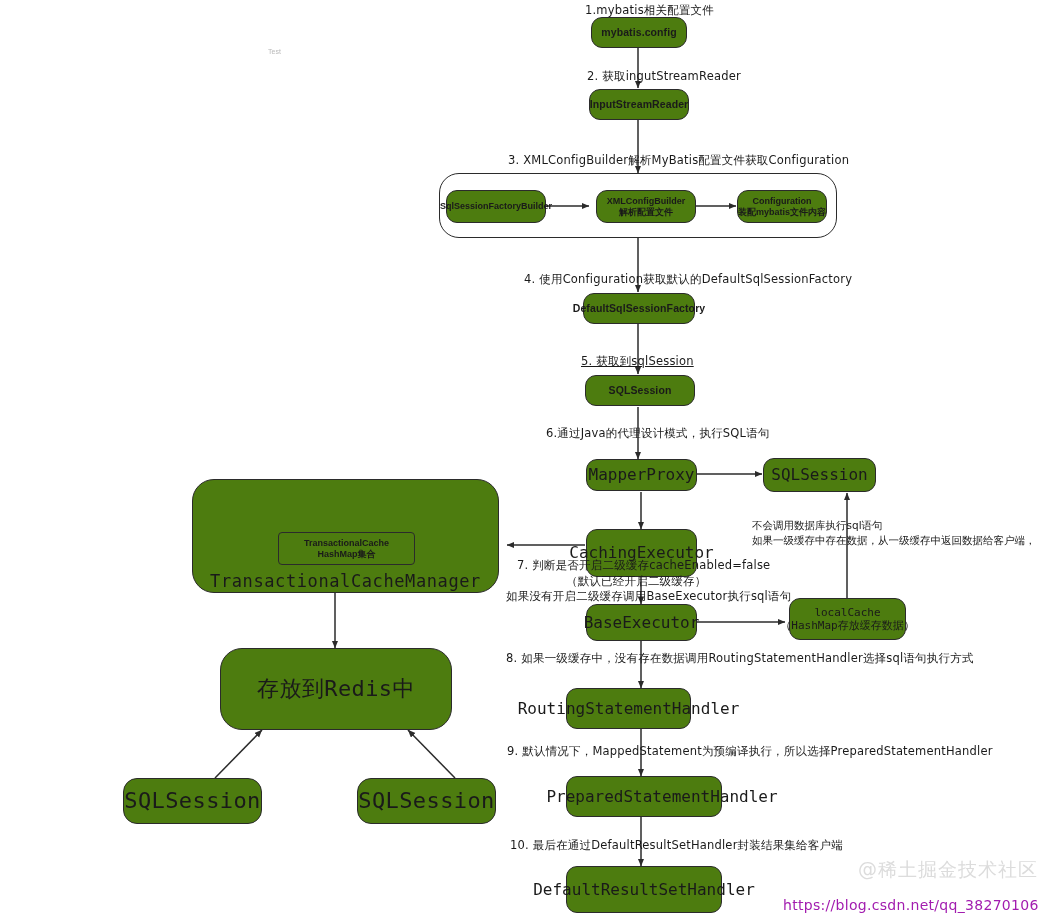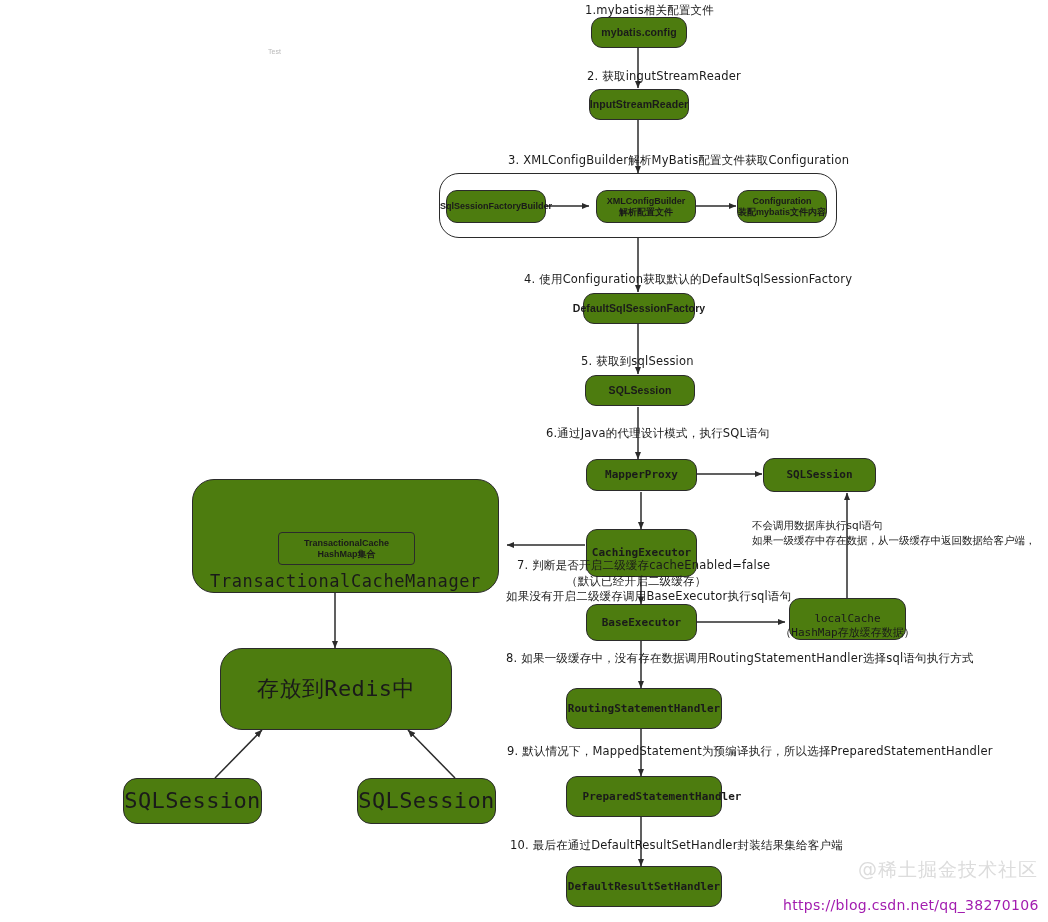--- a/index.html
+++ b/index.html
@@ -16,22 +16,22 @@
     border:1.4px solid #2b2b2b;border-radius:11px;background:#4d7c0f;
     display:flex;flex-direction:column;align-items:center;justify-content:center;
     text-align:center;line-height:1.22;z-index:3;
   }
   .node .l1,.node .l2{display:block;white-space:nowrap;}
 
   
   .s-sans{font-family:"Liberation Sans","DejaVu Sans",sans-serif;font-weight:bold;font-size:10.5px;letter-spacing:.1px;}
   .s-sans-sm{font-family:"Liberation Sans","DejaVu Sans",sans-serif;font-weight:bold;font-size:9px;}
   
-  .s-mono{font-family:"DejaVu Sans Mono","Liberation Mono",monospace;font-size:11px;letter-spacing:0px;font-weight:bold;}
-  .s-mono-sm{font-family:"DejaVu Sans Mono","Liberation Mono",monospace;font-size:11px;justify-content:flex-end;}
+  .s-mono{font-family:"DejaVu Sans Mono","Liberation Mono",monospace;font-size:16px;letter-spacing:0px;}
+  .s-mono-sm{font-family:"DejaVu Sans Mono","Liberation Mono",monospace;font-size:11px;}
   .s-mono-lg{font-family:"DejaVu Sans Mono","Liberation Mono",monospace;font-size:22px;letter-spacing:.4px;}
   .s-mono-xl{font-family:"DejaVu Sans Mono","Liberation Mono",monospace;font-size:17px;letter-spacing:.6px;}
 
   .group-box{
     position:absolute;box-sizing:border-box;
     border:1.4px solid #2b2b2b;border-radius:20px;background:transparent;z-index:2;
   }
 
   .caption{
     position:absolute;white-space:nowrap;z-index:4;
@@ -111,21 +111,21 @@
       <line x1="455" y1="778" x2="408" y2="730" marker-end="url(#ah)"></line>
     </g>
   </svg>
 
   <div class="faint-text" style="left:268px;top:48px;">Test</div>
 
   <div class="caption" style="left:585px;top:3px;">1.mybatis相关配置文件</div>
   <div class="caption" style="left:587px;top:69px;">2. 获取ingutStreamReader</div>
   <div class="caption" style="left:508px;top:153px;">3. XMLConfigBuilder解析MyBatis配置文件获取Configuration</div>
   <div class="caption" style="left:524px;top:272px;">4. 使用Configuration获取默认的DefaultSqlSessionFactory</div>
-  <div class="caption" style="left:581px;top:354px;">5. 获取到sqlSession</div>
+  <div class="caption" style="left:581px;top:354px;text-decoration:underline;">5. 获取到sqlSession</div>
   <div class="caption" style="left:546px;top:426px;">6.通过Java的代理设计模式，执行SQL语句</div>
   <div class="caption" style="left:517px;top:558px;">7. 判断是否开启二级缓存cacheEnabled=false</div>
   <div class="caption" style="left:566px;top:574px;">（默认已经开启二级缓存）</div>
   <div class="caption" style="left:506px;top:589px;">如果没有开启二级缓存调用BaseExecutor执行sql语句</div>
   <div class="caption" style="left:506px;top:651px;">8. 如果一级缓存中，没有存在数据调用RoutingStatementHandler选择sql语句执行方式</div>
   <div class="caption" style="left:507px;top:744px;">9. 默认情况下，MappedStatement为预编译执行，所以选择PreparedStatementHandler</div>
   <div class="caption" style="left:510px;top:838px;">10. 最后在通过DefaultResultSetHandler封装结果集给客户端</div>
 
   <div class="note" style="left:752px;top:518px;">
     <span>不会调用数据库执行sql语句</span>
@@ -178,29 +178,29 @@
 
   <div class="node s-mono" style="left:586px;top:604px;width:111px;height:37px;">
     <span class="l1">BaseExecutor</span>
   </div>
 
   <div class="node s-mono-sm" style="left:789px;top:598px;width:117px;height:42px;">
     <span class="l1">localCache</span>
     <span class="l2" style="position:relative;left:0;">（HashMap存放缓存数据）</span>
   </div>
 
-  <div class="node s-mono" style="left:566px;top:688px;width:156px;height:41px;">
+  <div class="node s-mono" style="left:566px;top:688px;width:125px;height:41px;">
     <span class="l1">RoutingStatementHandler</span>
   </div>
 
   <div class="node s-mono" style="left:566px;top:776px;width:156px;height:41px;padding-left:36px;">
     <span class="l1">PreparedStatementHandler</span>
   </div>
 
-  <div class="node s-mono" style="left:566px;top:866px;width:156px;height:41px;">
+  <div class="node s-mono" style="left:566px;top:866px;width:156px;height:47px;">
     <span class="l1">DefaultResultSetHandler</span>
   </div>
 
   <div class="node" style="left:192px;top:479px;width:307px;height:114px;justify-content:flex-end;padding-top:12px;border-radius:22px;">
     <span class="l1 s-mono-xl">TransactionalCacheManager</span>
     <div class="node s-sans-sm" style="position:absolute;left:85px;top:52px;width:137px;height:33px;border-radius:4px;">
       <span class="l1">TransactionalCache</span>
       <span class="l2">HashMap集合</span>
     </div>
   </div>

